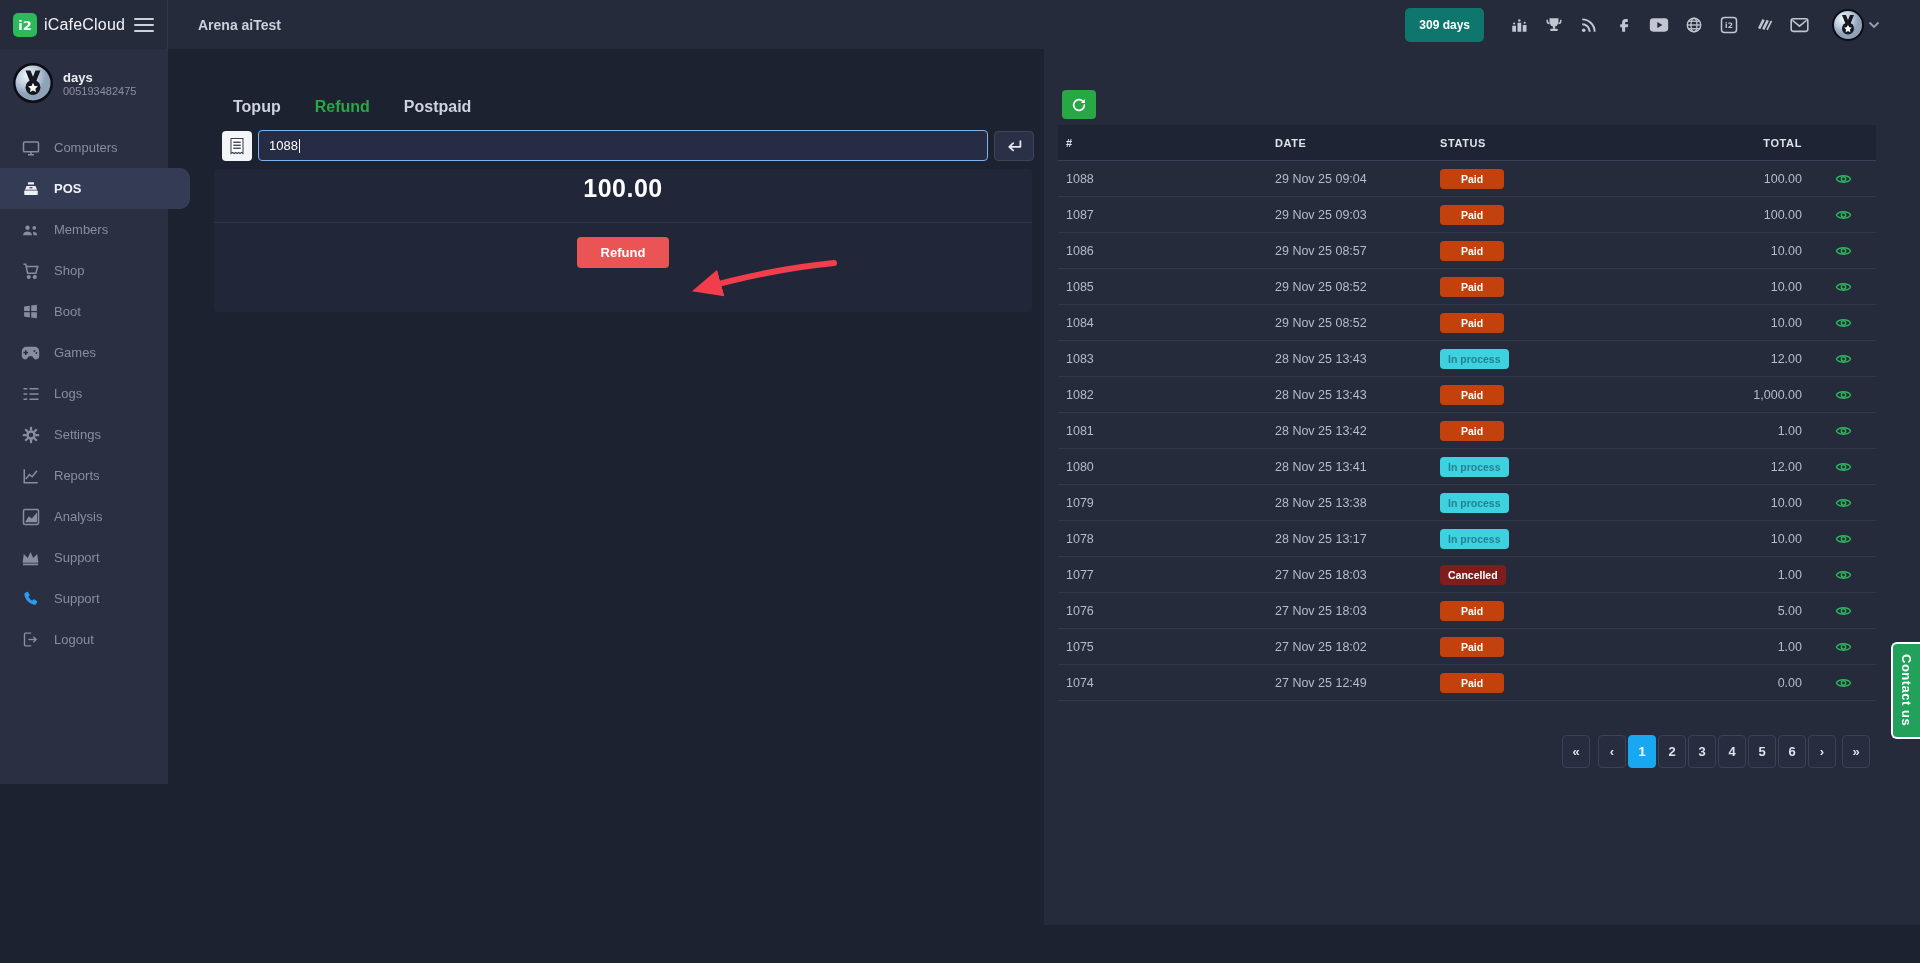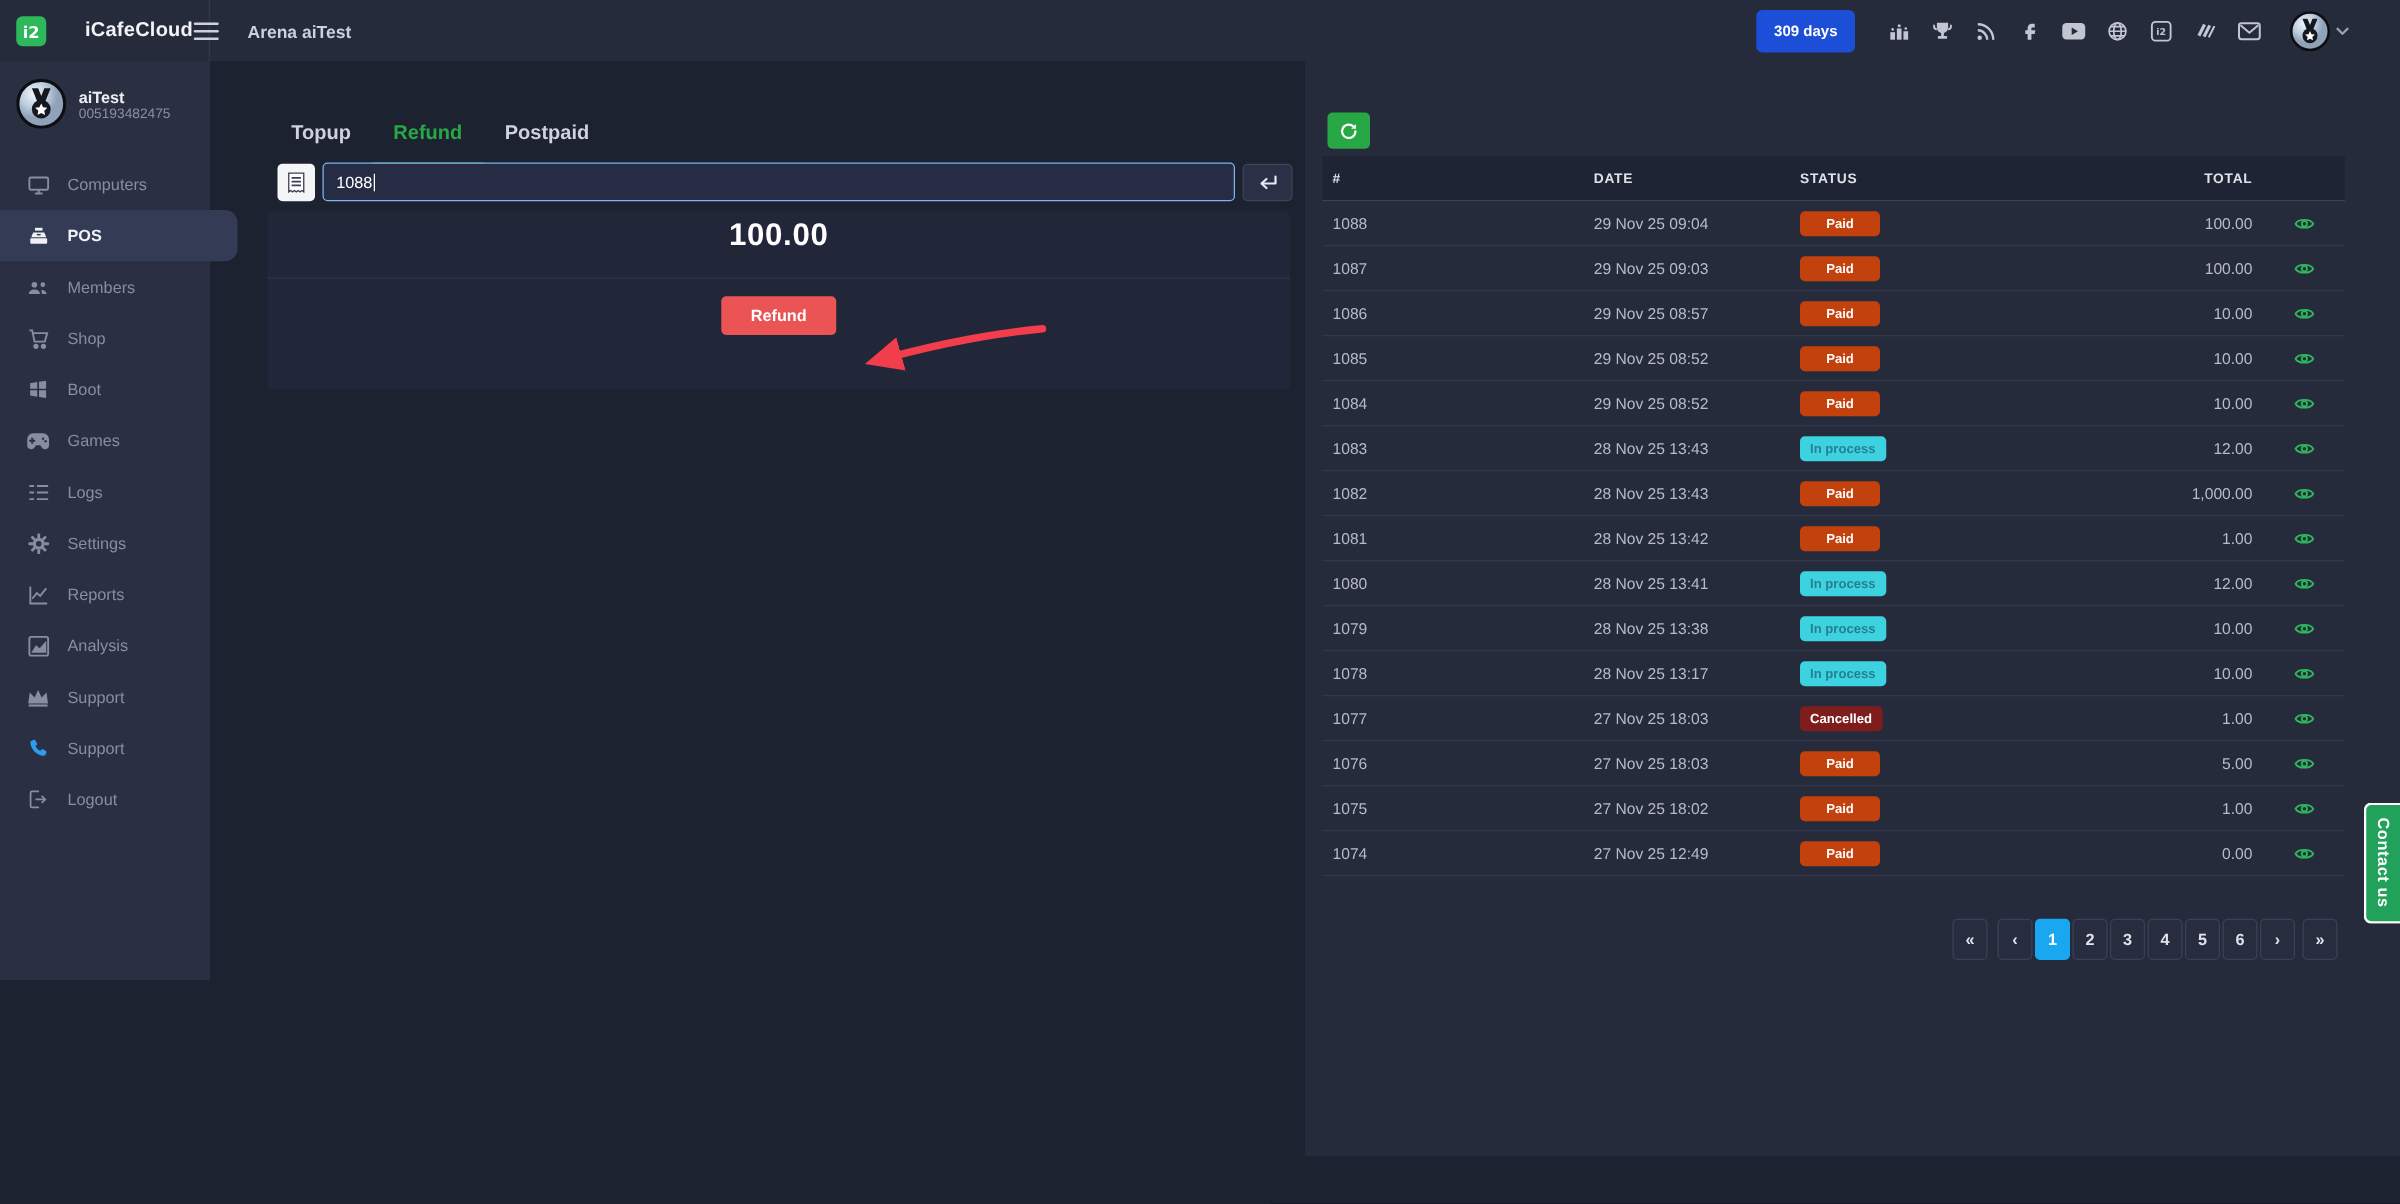--- a/index.html
+++ b/index.html
@@ -4,25 +4,25 @@
 <style>
   * { margin:0; padding:0; box-sizing:border-box; }
   html,body { background:#14161f; }
   body { font-family:"Liberation Sans","DejaVu Sans",sans-serif; }
   #app { position:relative; width:1920px; height:963px; background:#1d2231; overflow:hidden; }
 
   
   .header { position:absolute; top:0; left:0; width:1920px; height:49px; background:#262b3c; display:flex; align-items:center; z-index:5; }
   .brand-zone { width:168px; height:100%; display:flex; align-items:center; padding-left:12px; border-right:1px solid #323849; }
   .brand { display:flex; align-items:center; gap:6px; }
-  .brand-name { color:#f2f3f7; font-size:16px; font-weight:700; letter-spacing:.2px;margin-left:24px; }
+  .brand-name { color:#f2f3f7; font-size:16px; font-weight:400; letter-spacing:.2px; }
   .hamburger { margin-left:auto; margin-right:12px; cursor:pointer; display:flex; }
   .page-title { color:#ccd0db; font-size:14px; font-weight:600; margin-left:30px; }
   .header-right { margin-left:auto; display:flex; align-items:center; gap:15px; padding-right:40px; }
-  .days-badge { background:#1d4ed8; color:#fff; font-size:12px; font-weight:700; padding:10px 14px; border-radius:5px; margin-right:10px; }
+  .days-badge { background:#0f766e; color:#fff; font-size:12px; font-weight:700; padding:10px 14px; border-radius:5px; margin-right:10px; }
   .hicon { display:flex; align-items:center; justify-content:center; width:20px; height:20px; cursor:pointer; }
   .avatar-wrap { display:flex; align-items:center; gap:4px; margin-left:8px; cursor:pointer; }
 
   
   .sidebar { position:absolute; top:49px; left:0; width:168px; height:735px; background:#2a3042; }
   .user-block { display:flex; align-items:center; gap:10px; padding:14px 12px 10px 13px; }
   .user-name { color:#eceef3; font-size:13px; font-weight:700; line-height:15px; }
   .user-id { color:#8b90a0; font-size:11px; }
   .nav { margin-top:14px; }
   .nav-item { position:relative; height:41px; display:flex; align-items:center; gap:14px; padding-left:21px; cursor:pointer; color:#888da0; }
@@ -203,21 +203,21 @@
               <stop offset="60%" stop-color="#bccbdd"></stop>
               <stop offset="100%" stop-color="#8fa2b8"></stop>
             </radialGradient>
           </defs>
         <circle cx="16" cy="16" r="15" fill="url(#med2)" stroke="#0c0e14" stroke-width="2"></circle>
         <polygon points="10,6 14,16 18,16 22,6 18,6 16,11 14,6" fill="#15181f"></polygon>
         <circle cx="16" cy="19.5" r="6" fill="#15181f"></circle>
         <path d="M16 15.8l1.2 2.5 2.7.3-2 1.9.5 2.7-2.4-1.3-2.4 1.3.5-2.7-2-1.9 2.7-.3z" fill="#ffffff"></path>
       </svg>
       <div>
-        <div class="user-name">aiTest</div>
+        <div class="user-name">days</div>
         <div class="user-id">005193482475</div>
       </div>
     </div>
 
     <div class="nav">
       <div class="nav-item">
         <span class="nav-icon">
             <svg width="18" height="18" viewBox="0 0 24 24" fill="none" stroke="currentColor" stroke-width="2">
               <rect x="2" y="4" width="20" height="13" rx="1.5"></rect>
               <line x1="8" y1="21" x2="16" y2="21"></line>

